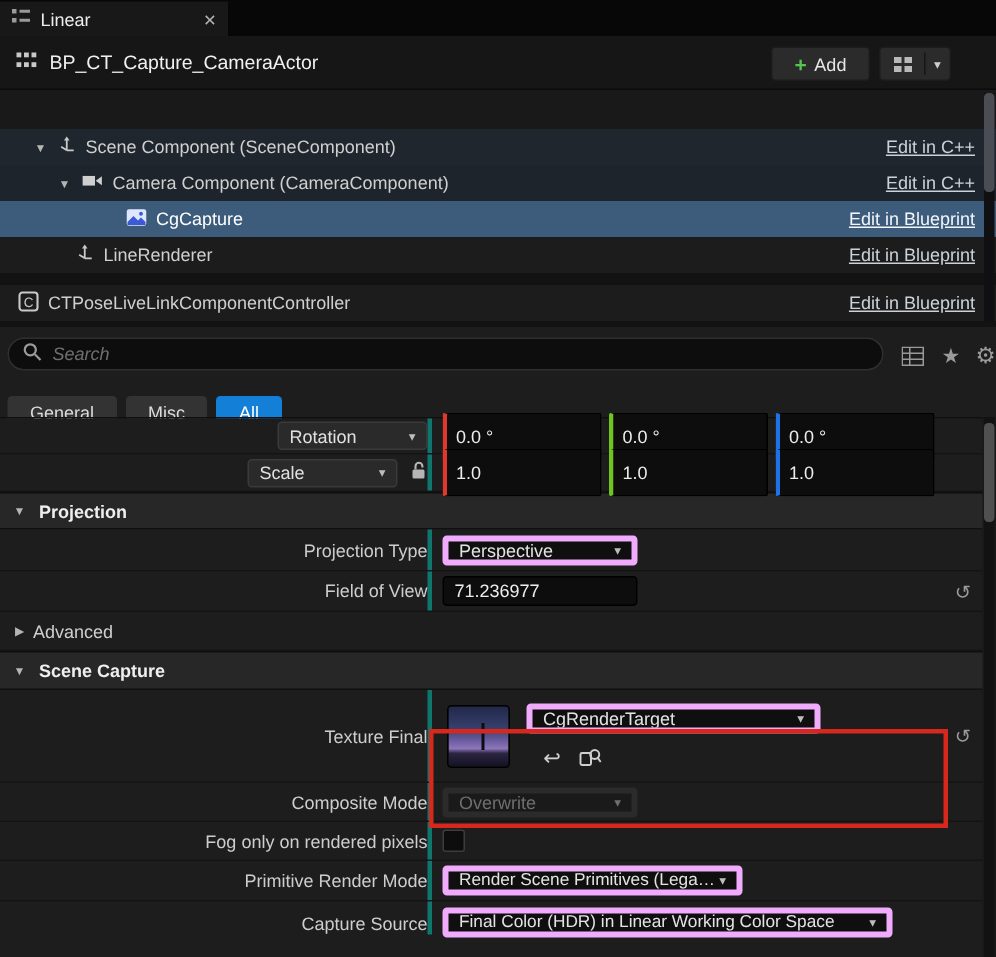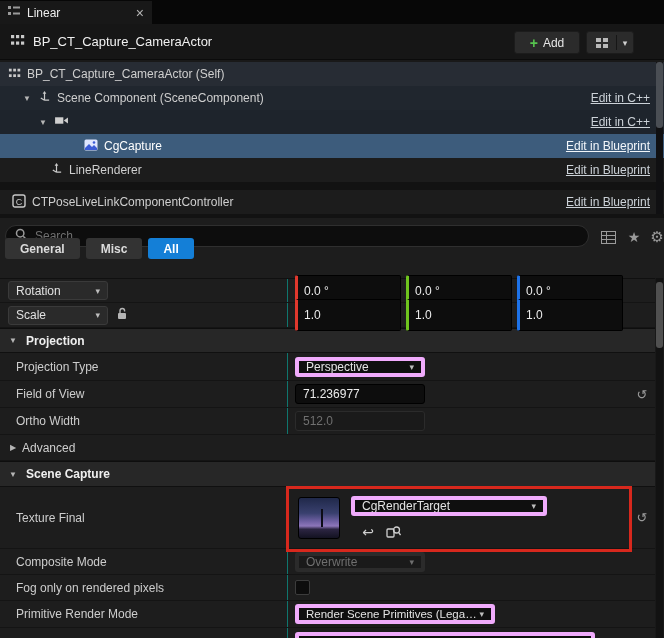--- a/index.html
+++ b/index.html
@@ -34,34 +34,34 @@
   .trow.sel .tlink { color:#f2f6fa; }
   .exp { font-size:8px; color:#b5b5b5; width:10px; text-align:center; }
   .treesep { position:absolute; left:0; right:0; top:182px; height:8px; background:#121212; }
   .treesep2 { position:absolute; left:0; right:0; top:214px; height:4px; background:#121212; }
   
   .toolzone { position:absolute; left:0; right:0; top:218px; height:60px; background:#1d1d1d; }
   .searchbar { position:absolute; left:5px; top:225px; width:584px; height:22px; background:#0d0d0d;
                border:1px solid #2f2f2f; border-radius:11px; display:flex; align-items:center;
                gap:7px; padding:0 9px; }
   .searchbar input { flex:1; background:transparent; border:none; outline:none; color:#bbbbbb;
-                     font-family:"Liberation Sans",sans-serif; font-size:12px; }
+                     font-family:"Liberation Sans",sans-serif; font-size:12px;font-style:italic; }
   .searchbar input::placeholder { color:#6f6f6f; }
   .sicon { position:absolute; top:228px; width:18px; height:18px; display:flex; align-items:center;
            justify-content:center; color:#9a9a9a; cursor:pointer; }
   .sicon.glyph { font-size:14px; }
-  .filters { position:absolute; left:5px; top:238px; display:flex; gap:6px;font-weight:bold; }
+  .filters { position:absolute; left:5px; top:264px; display:flex; gap:6px; }
   .fbtn { height:21px; padding:0 15px; background:#333333; border-radius:3px; display:flex;
           align-items:center; color:#dcdcdc; cursor:pointer; }
   .fbtn.active { background:#147fd7; color:#ffffff; }
   
   .props { position:absolute; left:0; top:278px; width:655px; border-top:1px solid #101010; }
   .prow { display:flex; background:#1d1d1d; border-bottom:1px solid #141414; }
-  .plabel { width:288px; border-right:1px solid #0f766e; display:flex; align-items:center;
-            padding-left:16px; color:#cdcdcd; }
+  .plabel { width:288px; border-right:3px solid #0f766e; display:flex; align-items:center;
+            padding-left:16px; color:#cdcdcd;justify-content:flex-end; }
   .plabel.tight { padding-left:8px; }
   .pvalue { flex:1; display:flex; align-items:center; padding-left:7px; gap:5px; position:relative; }
   .preset { width:26px; display:flex; align-items:center; justify-content:center; color:#9a9a9a;
             font-size:13px; cursor:pointer; }
   .axisdrop { width:100px; height:19px; background:#2a2a2a; border:1px solid #3a3a3a; border-radius:3px;
               display:flex; align-items:center; justify-content:space-between; padding:0 7px;
               color:#e0e0e0; cursor:pointer; }
   .caret { font-size:9px; color:#bdbdbd; }
   .axisfield { width:106px; height:32px; background:#0d0d0d; border:1px solid #000;
                border-radius:2px; display:flex; align-items:center; padding-left:6px;
@@ -138,33 +138,20 @@
             <rect x="8" y="1" width="5" height="4"></rect>
             <rect x="1" y="7" width="5" height="4"></rect>
             <rect x="8" y="7" width="5" height="4"></rect>
           </svg>
       </span>
       <span class="vdiv"></span>
       <span class="seg2">▾</span>
     </div>
   </div>
 
-  <div class="trow" style="top:62px;background:#272c34">
-    <span>
-      <svg width="13" height="12" viewBox="0 0 15 14" fill="#c9c9c9">
-          <rect x="1" y="2" width="3.2" height="3.2"></rect>
-          <rect x="6" y="2" width="3.2" height="3.2"></rect>
-          <rect x="11" y="2" width="3.2" height="3.2"></rect>
-          <rect x="1" y="8.5" width="3.2" height="3.2"></rect>
-          <rect x="6" y="8.5" width="3.2" height="3.2"></rect>
-          <rect x="11" y="8.5" width="3.2" height="3.2"></rect>
-        </svg>
-    </span>
-    <span>BP_CT_Capture_CameraActor (Self)</span>
-  </div>
 
   <div class="trow" style="top:86px;background:#20262e;padding-left:22px">
     <span class="exp">▼</span>
     <span>
       <svg width="13" height="13" viewBox="0 0 14 14">
           <path d="M7 3 V11 M7 11 H12 M7 11 L3 8.5" stroke="#c9c9c9" stroke-width="1.3" fill="none"></path>
           <path d="M7 1 l-2 3 h4 z" fill="#c9c9c9"></path>
         </svg>
     </span>
     <span>Scene Component (SceneComponent)</span>
@@ -172,20 +159,21 @@
   </div>
 
   <div class="trow" style="top:110px;background:#1e242c;padding-left:38px">
     <span class="exp">▼</span>
     <span>
       <svg width="15" height="11" viewBox="0 0 16 12">
           <rect x="1" y="2.5" width="9" height="7" fill="#cfcfcf"></rect>
           <path d="M10.5 6 L15 2.8 V9.2 Z" fill="#cfcfcf"></path>
         </svg>
     </span>
+    <span>Camera Component (CameraComponent)</span>
     <span class="tlink">Edit in C++</span>
   </div>
 
   <div class="trow sel" style="top:134px;background:#3d5c7c;padding-left:84px;color:#ffffff">
     <span>
       <svg width="14" height="12" viewBox="0 0 14 12">
           <rect x="0.5" y="0.5" width="13" height="11" rx="1.5" fill="#dfe6ff"></rect>
           <path d="M1 9 L5 5 L8 8 L10 6 L13 9 V11 H1 Z" fill="#3b5bd6"></path>
           <circle cx="10" cy="3.5" r="1.3" fill="#3b5bd6"></circle>
         </svg>
@@ -321,31 +309,20 @@
           <span>Field of View</span>
         </div>
       <div class="pvalue">
         <div class="numfield">
             <span>71.236977</span>
           </div>
       </div>
       <div class="preset">↺</div>
     </div>
 
-    <div class="prow" style="height:27px">
-      <div class="plabel">
-          <span>Ortho Width</span>
-        </div>
-      <div class="pvalue">
-        <div class="numfield disabled">
-            <span>512.0</span>
-          </div>
-      </div>
-      <div class="preset"></div>
-    </div>
 
     <div class="prow" style="height:26px;padding-left:8px;align-items:center;display:flex">
       <span class="exp">▶</span>
       <span style="margin-left:4px">Advanced</span>
     </div>
 
     <div class="psection" style="height:26px">
       <span class="exp">▼</span>
       <span>Scene Capture</span>
     </div>

